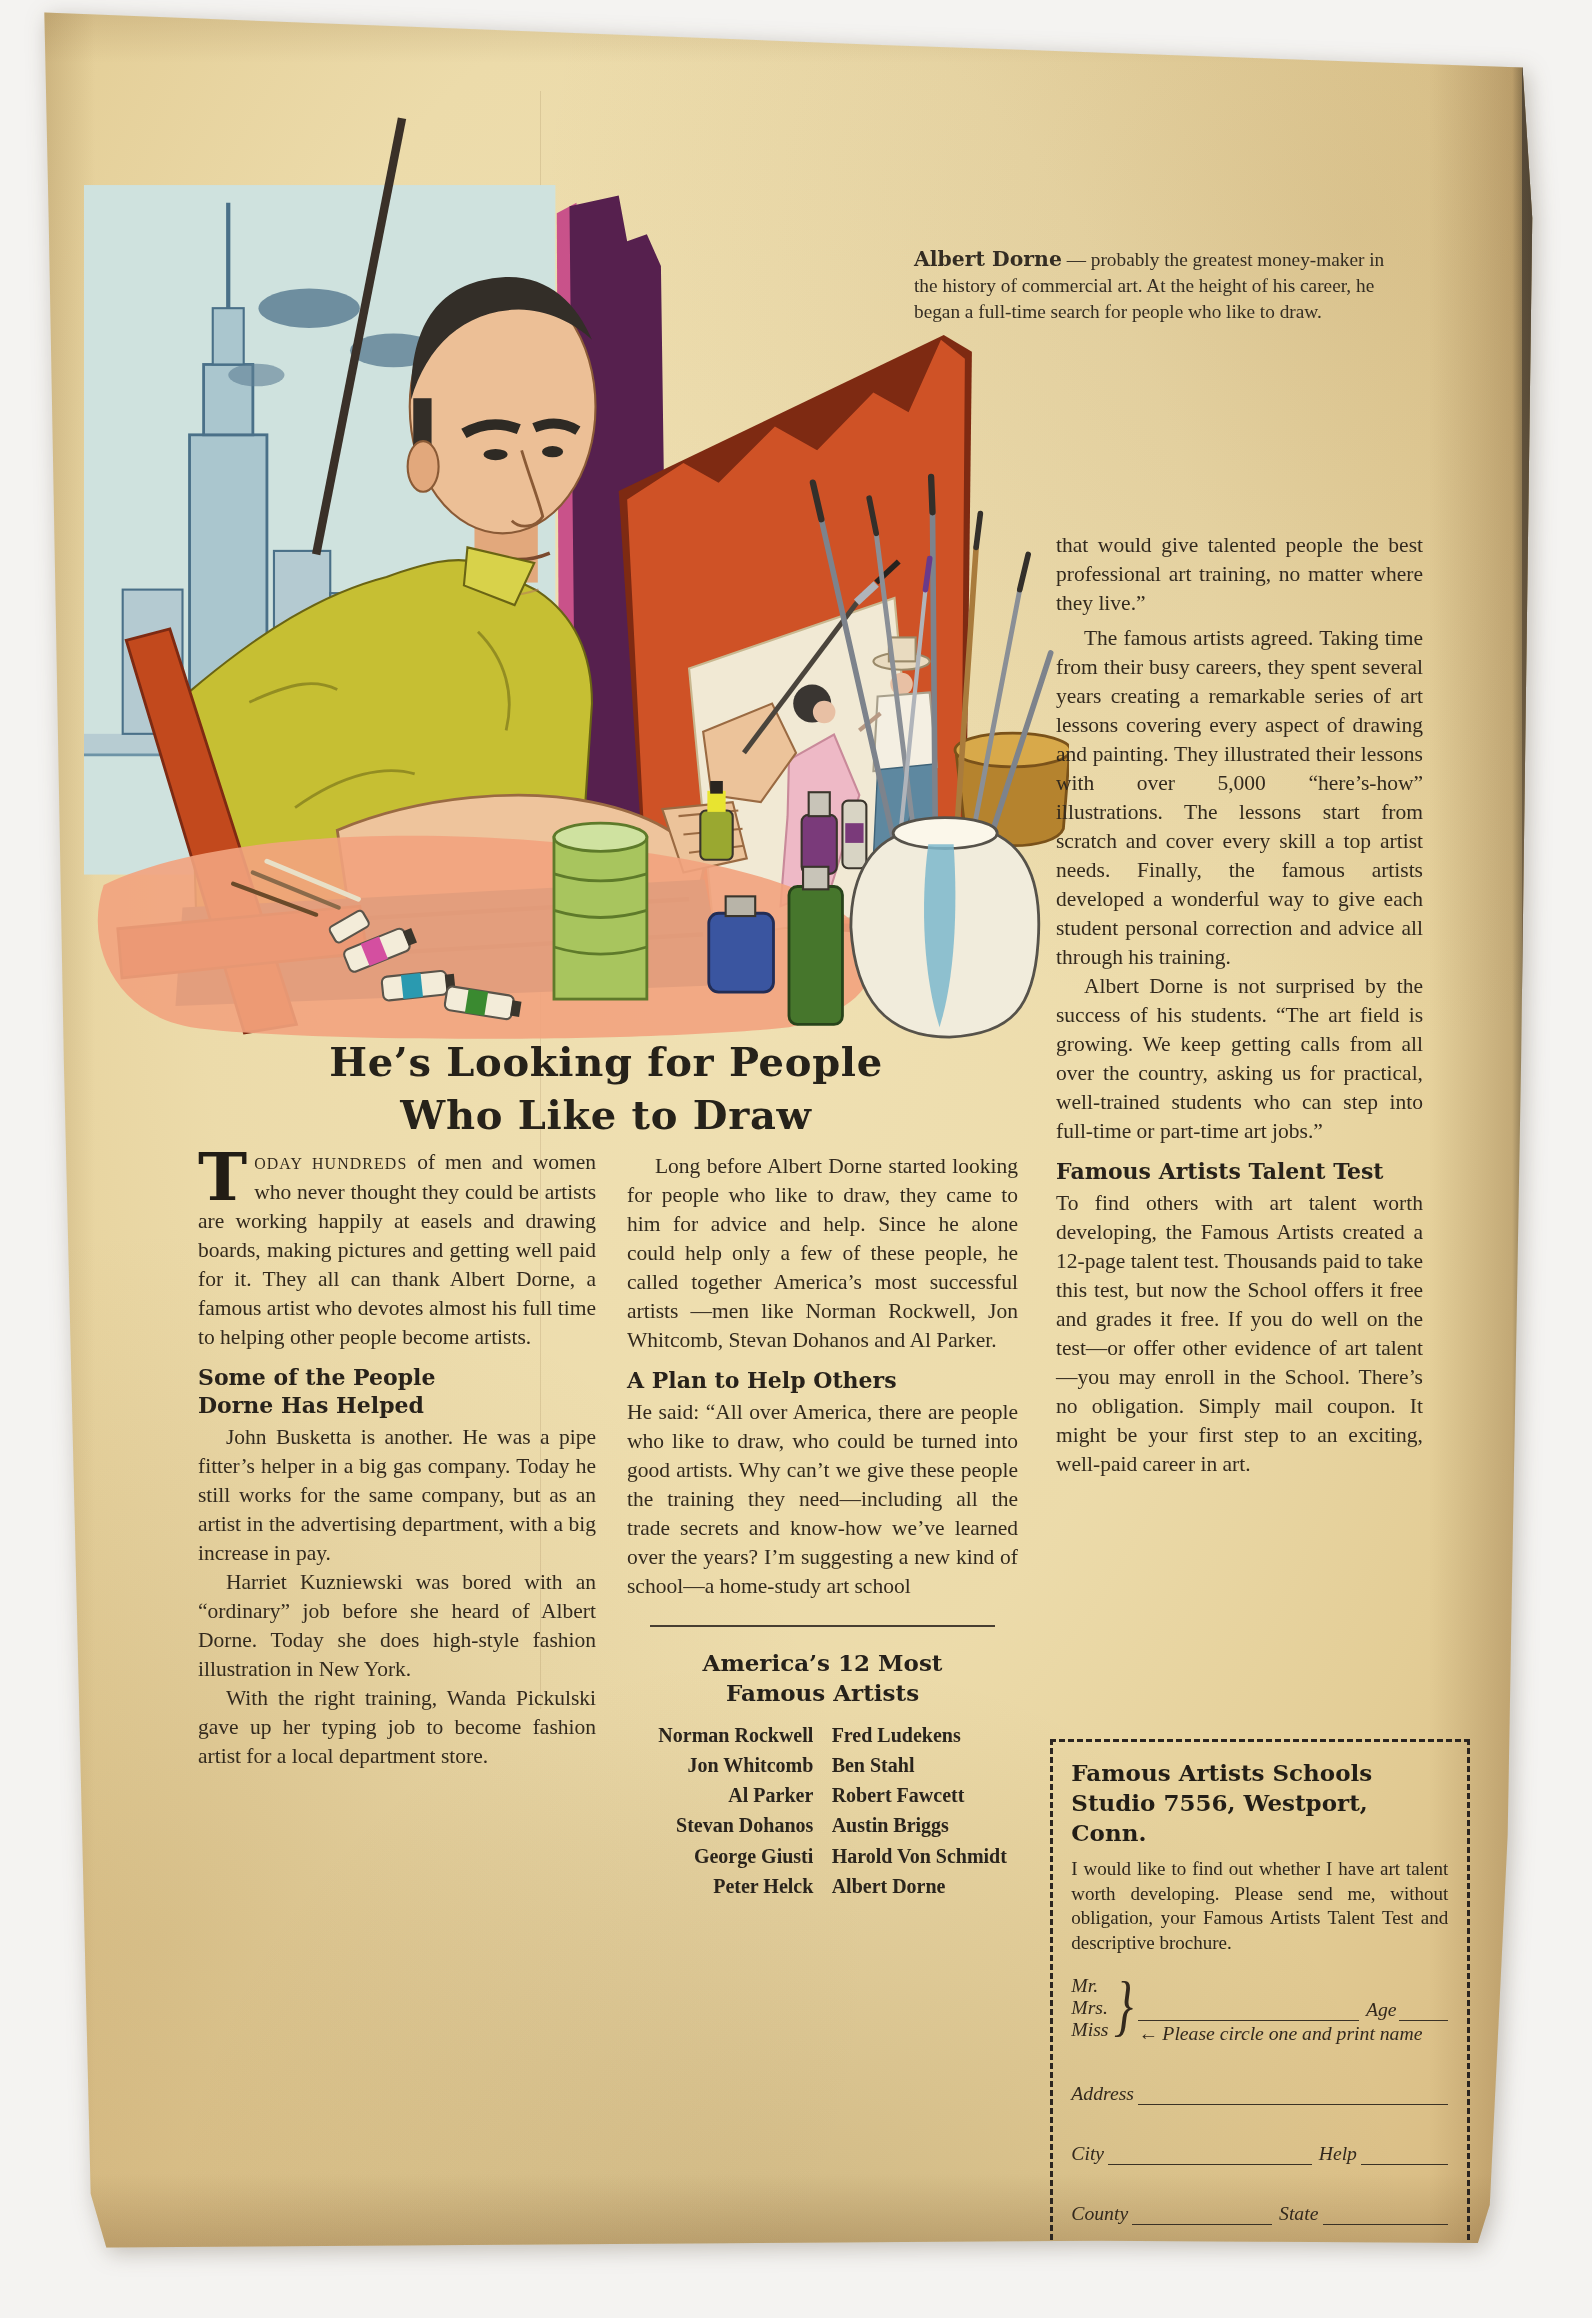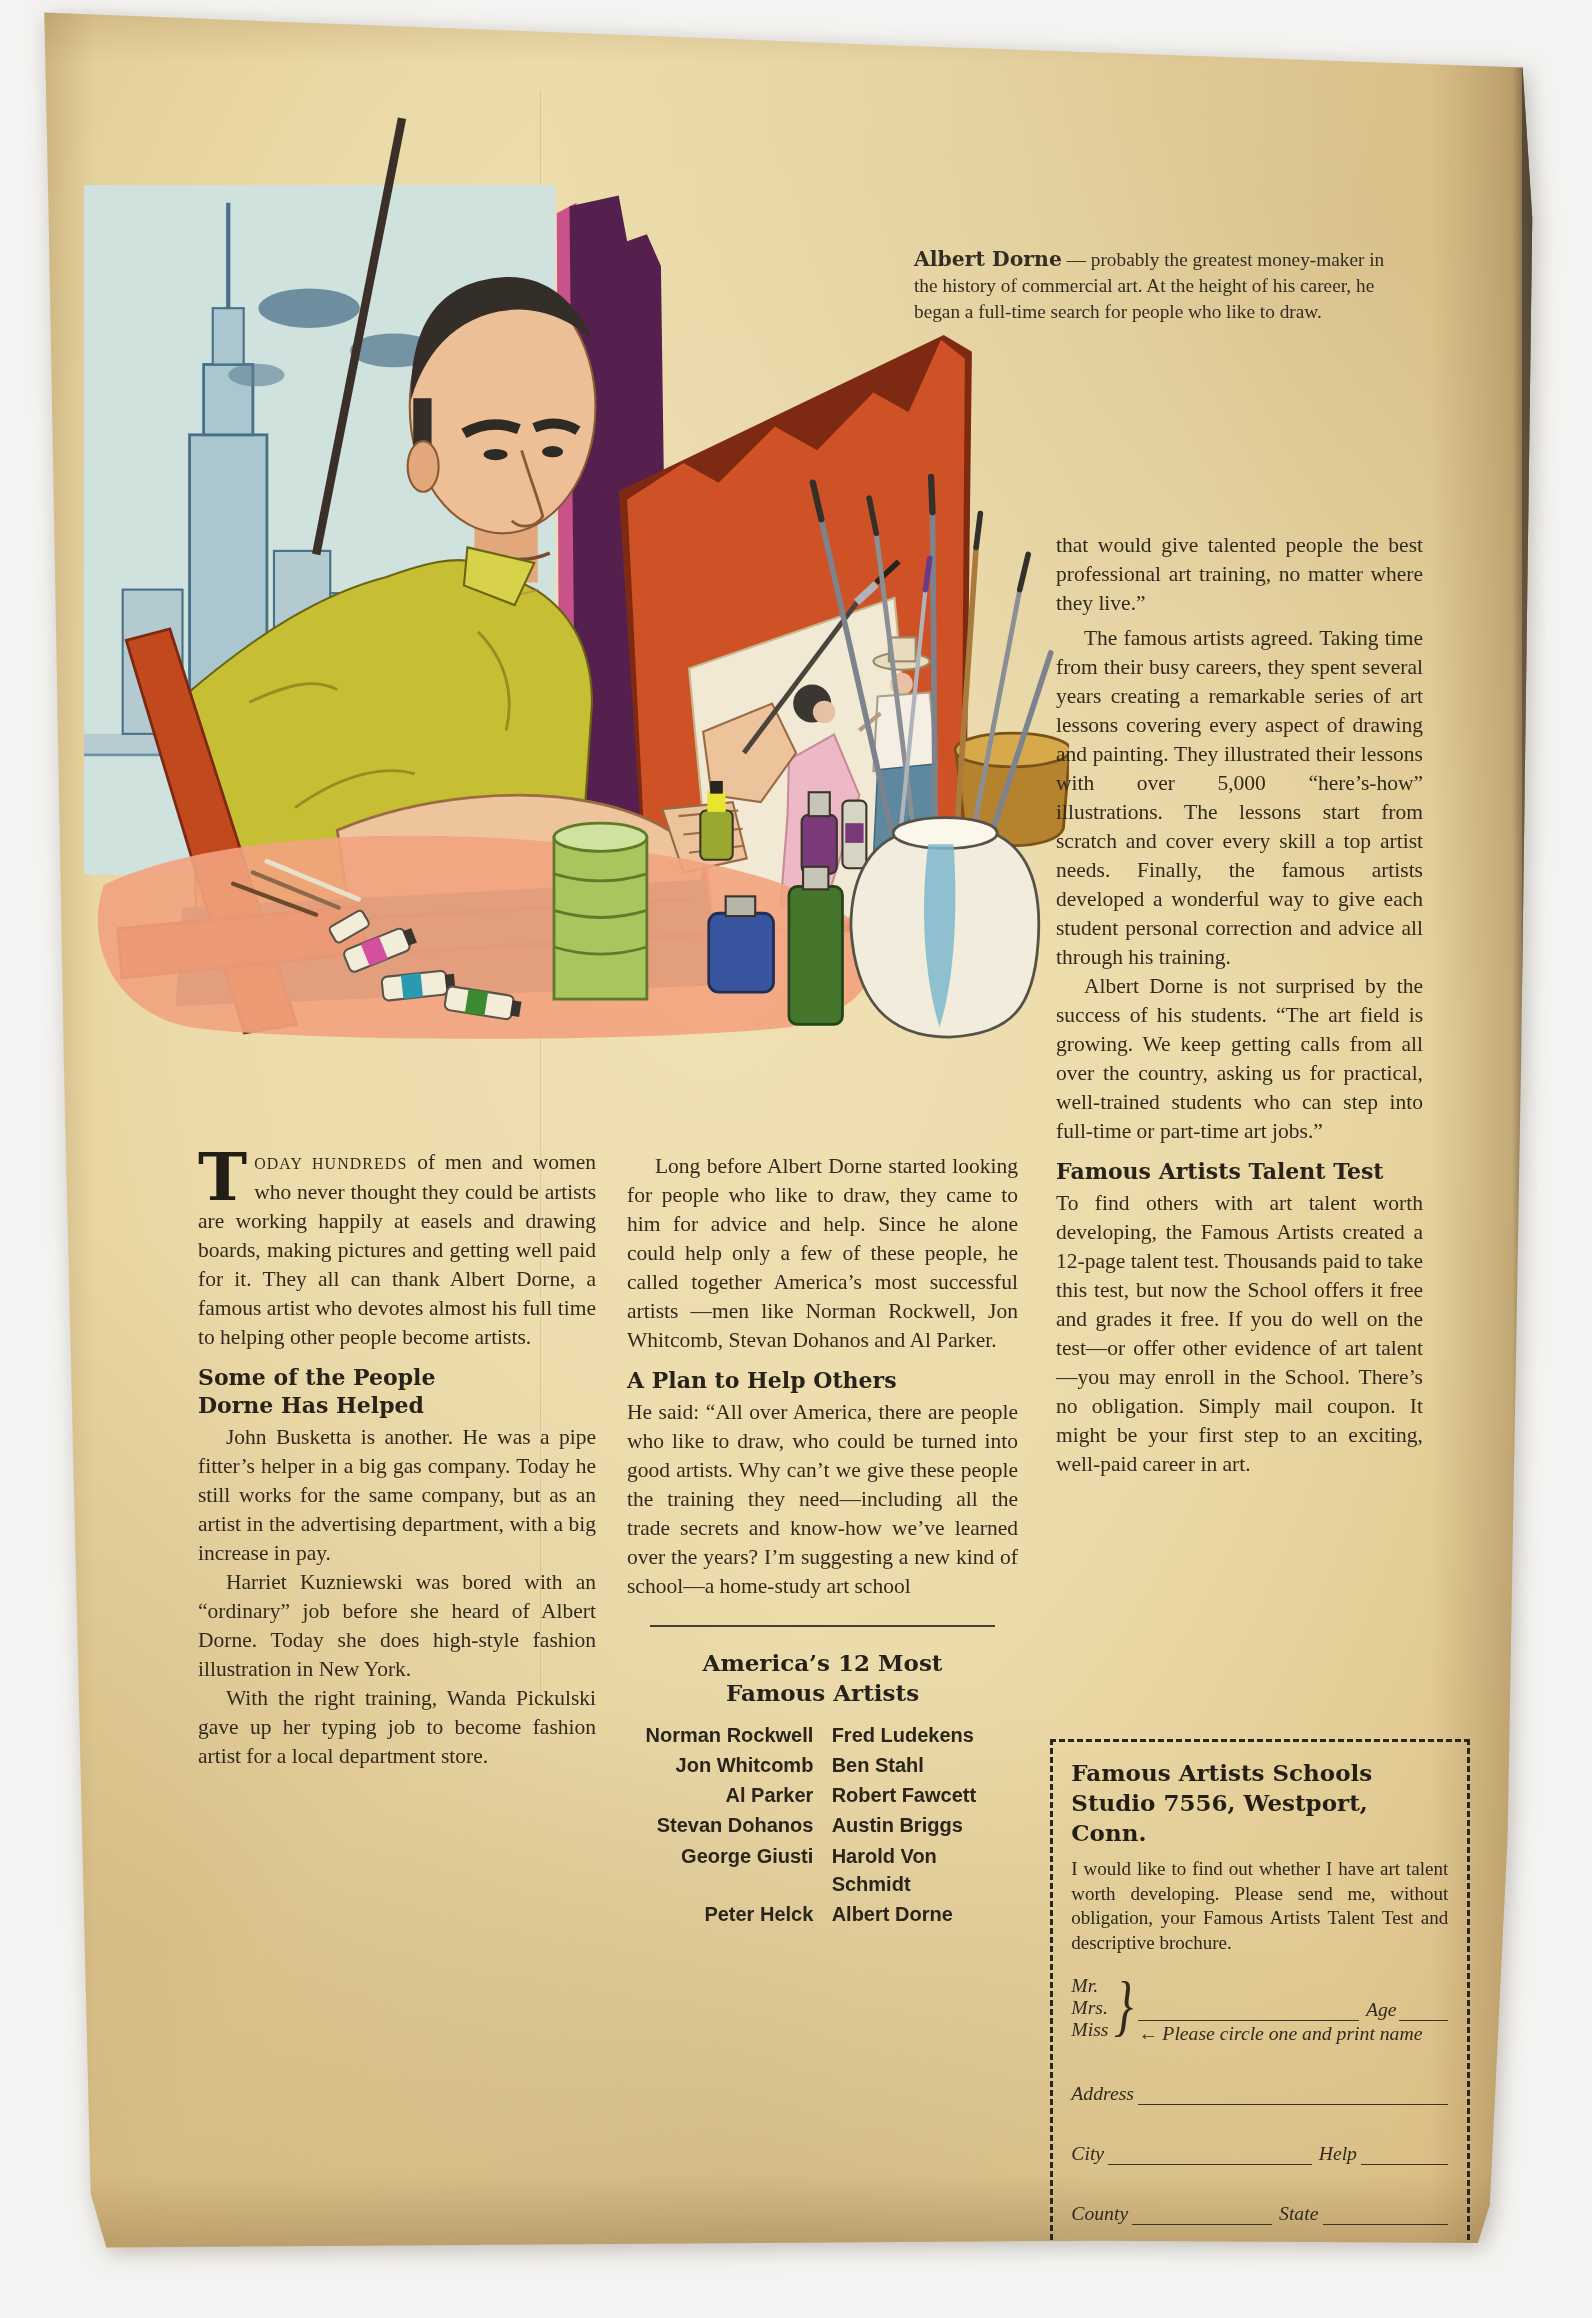--- a/index.html
+++ b/index.html
@@ -53,21 +53,21 @@
     font-size:66px;line-height:52px;padding:2.8px 7px 0 0;color:#221d15;}
   .smallcaps{font-size:0.74em;letter-spacing:1.1px;}
   
   .rule{width:88%;margin:24px auto 0 auto;border-top:2.8px solid #473e31;}
   .artists-head{margin-top:21px;text-align:center;
     font-family:"DejaVu Serif",serif;font-weight:bold;font-size:23px;
     line-height:30px;color:#26211a;}
   .artists-head span{display:block;}
   .artists-grid{margin-top:12.7px;display:grid;
     grid-template-columns:1fr 1fr;column-gap:18.3px;row-gap:2.1px;
-    font-family:Liberation Sans, sans-serif;font-weight:bold;font-size:20px;
+    font-family:Liberation Serif, serif;font-weight:bold;font-size:20px;
     line-height:28px;color:#2a241c;}
   .artists-grid .c1{text-align:right;}
   .artists-grid .c2{text-align:left;}
   
   .coupon{position:absolute;left:1007px;top:1732px;width:377px;
     border:3.5px dashed #2b2520;padding:15.5px 18.3px 21px 18.3px;color:#2d261c;}
   .coupon .ch{font-family:"DejaVu Serif",serif;font-weight:bold;
     font-size:23px;line-height:30px;color:#231e16;}
   .coupon .cbody{margin-top:9.8px;font-size:19px;line-height:24.6px;text-align:justify;}
   .cform{margin-top:18.3px;font-style:italic;font-size:19.7px;color:#33291d;}
@@ -243,20 +243,24 @@
         <path d="M1090,1180 C1090,1102 1122,1052 1182,1042 L1282,1042 C1342,1062 1362,1122 1356,1202 C1350,1292 1320,1332 1230,1336 C1140,1336 1096,1282 1090,1180 Z" fill="#f1ecdc" stroke="#56524a" stroke-width="4"></path>
         <ellipse cx="1224" cy="1046" rx="74" ry="22" fill="#fbf7ea" stroke="#56524a" stroke-width="4"></ellipse>
         <path d="M1200,1062 C1188,1152 1194,1252 1216,1322 C1238,1252 1242,1152 1236,1062 Z" fill="#7cb8cc" opacity="0.85"></path>
       </g>
     </svg>
 
     <div class="caption">
       <span class="b">Albert Dorne</span><span> — probably the greatest money-maker in the history of commercial art. At the height of his career, he began a full-time search for people who like to draw.</span>
     </div>
 
+    <div class="headline">
+      <span>He’s Looking for People</span>
+      <span>Who Like to Draw</span>
+    </div>
 
     <div class="col col-left">
       <p>
         <span class="dropcap">T</span><span class="smallcaps">ODAY HUNDREDS</span><span> of men and women who never thought they could be artists are working happily at easels and drawing boards, making pictures and getting well paid for it. They all can thank Albert Dorne, a famous artist who devotes almost his full time to helping other people become artists.</span>
       </p>
       <h3>
         <span style="display:block">Some of the People</span>
         <span style="display:block">Dorne Has Helped</span>
       </h3>
       <p class="ind">John Busketta is another. He was a pipe fitter’s helper in a big gas company. Today he still works for the same company, but as an artist in the advertising department, with a big increase in pay.</p>

